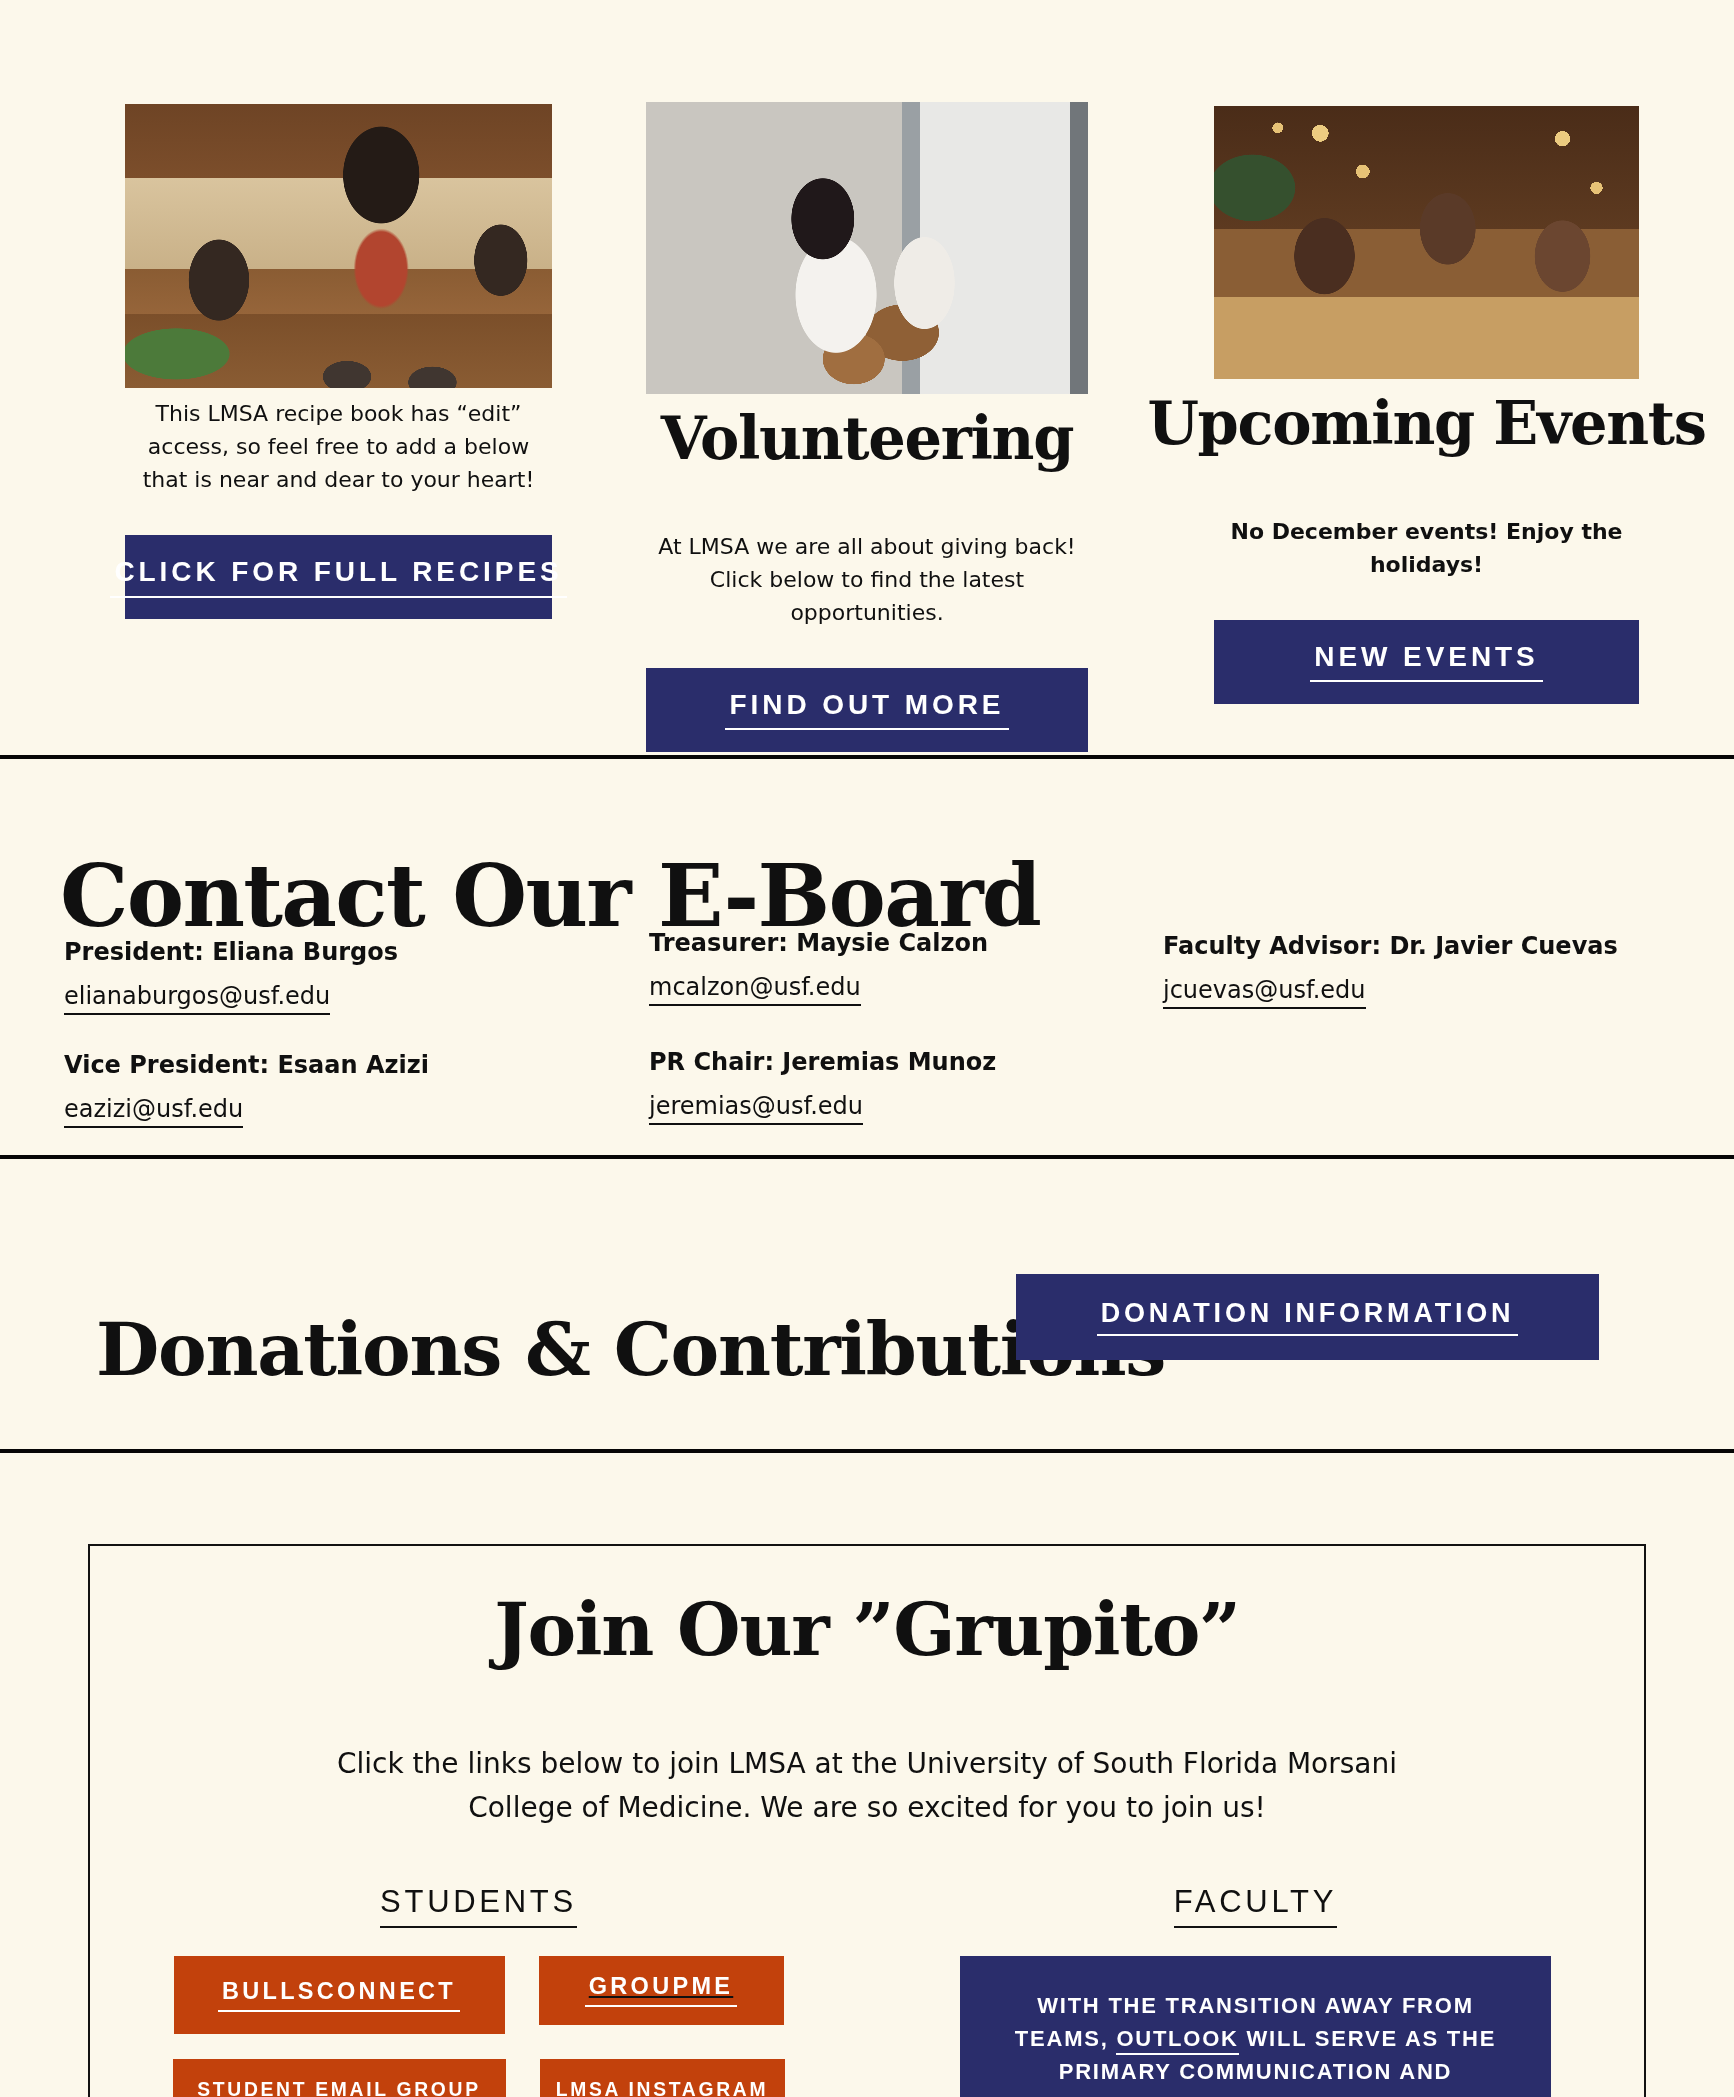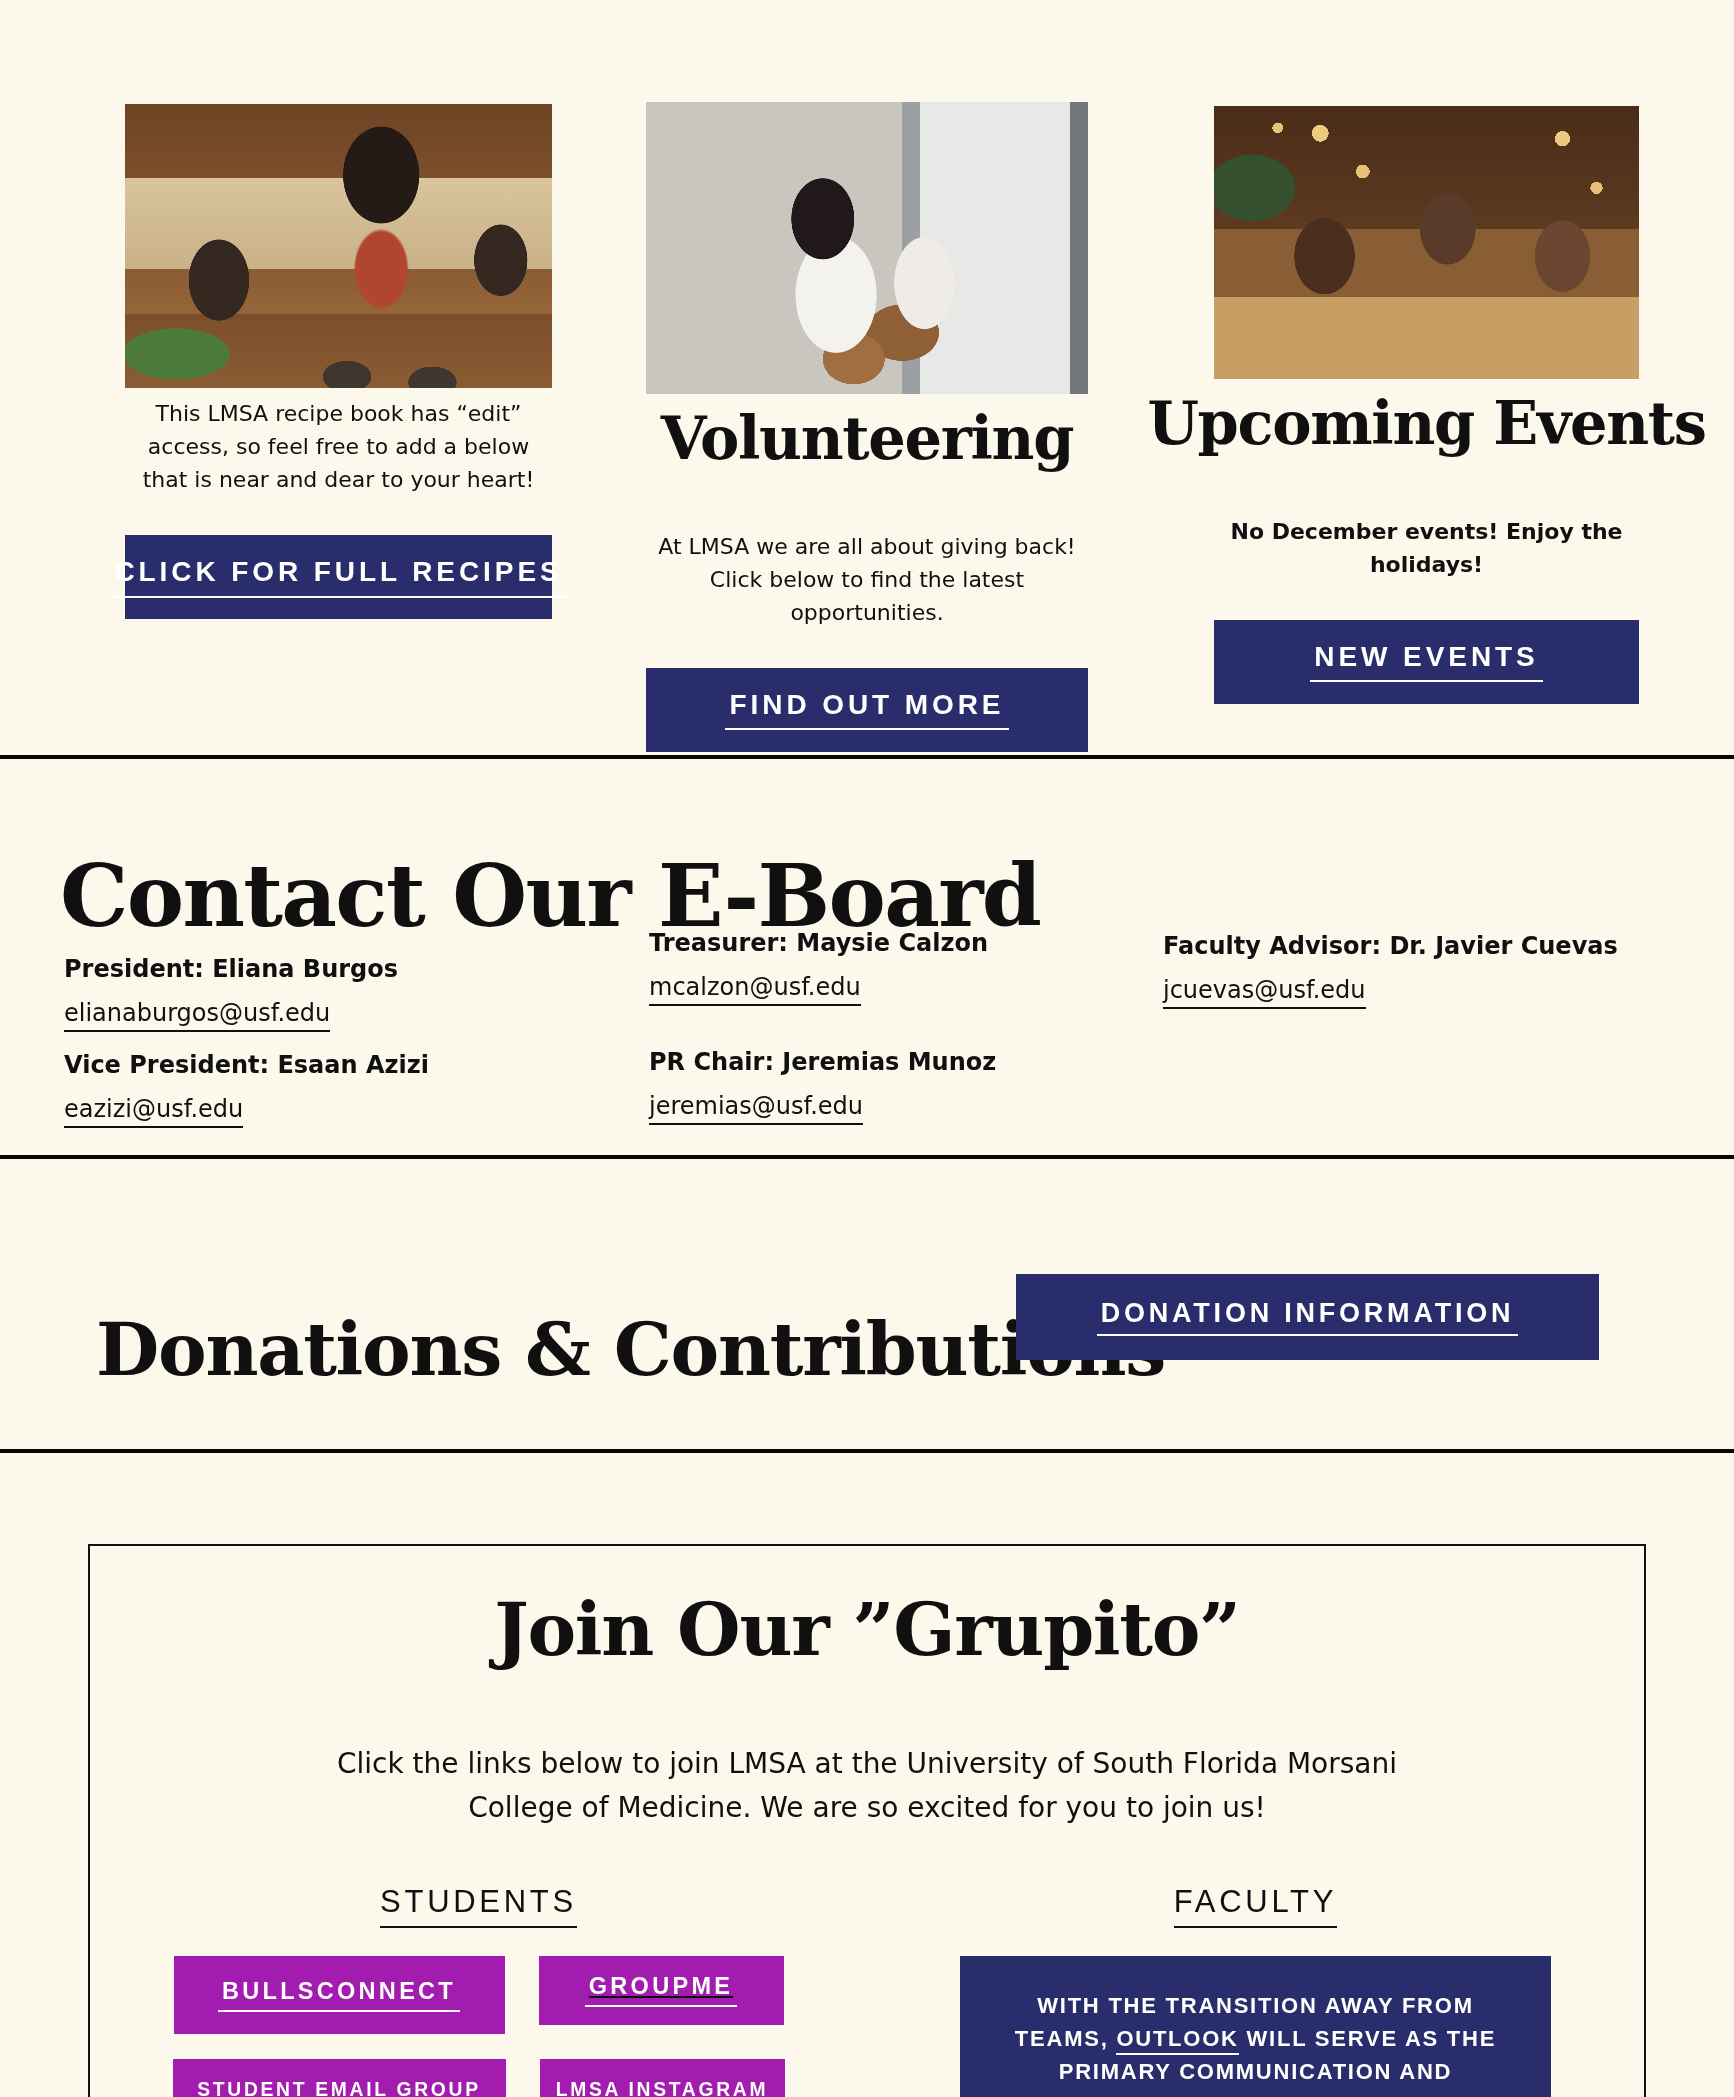--- a/index.html
+++ b/index.html
@@ -93,21 +93,21 @@
   #divider-2{top:1155px;}
   #divider-3{top:1449px;}
   
   .contact-title{
     position:absolute;left:60px;top:791px;
     font-family:"DejaVu Serif", serif;
     font-size:86px;line-height:1.1;letter-spacing:-1.7px;
     white-space:nowrap;
   }
   .member{position:absolute;}
-  #member-president{left:64px;top:938px;margin-top:17px;}
+  #member-president{left:64px;top:938px;}
   #member-vp{left:64px;top:1051px;}
   #member-treasurer{left:649px;top:929px;}
   #member-pr{left:649px;top:1048px;}
   #member-advisor{left:1163px;top:932px;}
   .member-name{font-weight:bold;font-size:24px;white-space:nowrap;}
   .member-email{
     display:inline-block;margin-top:16px;font-size:24px;
     border-bottom:2.1px solid #101010;padding-bottom:3.4px;
     white-space:nowrap;cursor:pointer;
   }
@@ -146,21 +146,21 @@
   .join-col{width:50%;display:flex;flex-direction:column;align-items:center;}
   .group-heading{
     font-family:"Liberation Sans", sans-serif;
     font-weight:normal;font-size:31px;letter-spacing:0.12em;
     border-bottom:2.9px solid #121212;padding-bottom:5.9px;
     white-space:nowrap;
   }
   .link-row{display:flex;gap:34px;margin-top:25px;}
   .link-row.first{margin-top:28px;}
   .navy-link{
-    background:#a21caf;display:flex;align-items:center;justify-content:center;cursor:pointer;
+    background:#c2410c;display:flex;align-items:center;justify-content:center;cursor:pointer;
   }
   .navy-link .btn-label{border-bottom-width:2.1px;padding-bottom:5px;}
   #link-bullsconnect{width:331px;height:78px;}
   #link-groupme{width:245px;height:69px;text-decoration:underline;}
   #link-bullsconnect .btn-label,#link-groupme .btn-label{font-size:23.5px;}
   #link-student-email{width:333px;height:69px;}
   #link-instagram{width:245px;height:69px;}
   #link-student-email .btn-label,#link-instagram .btn-label{font-size:19.3px;}
   .faculty-box{
     margin-top:28px;width:591px;height:285px;box-sizing:border-box;

